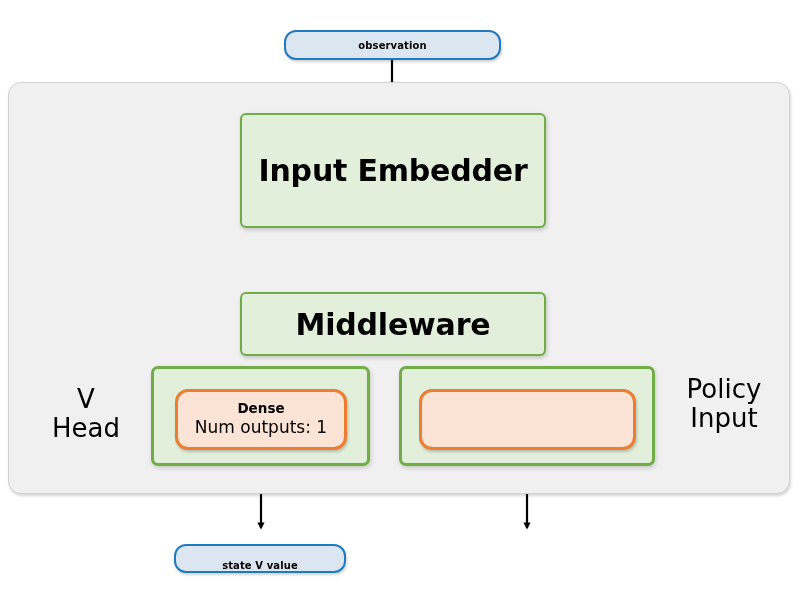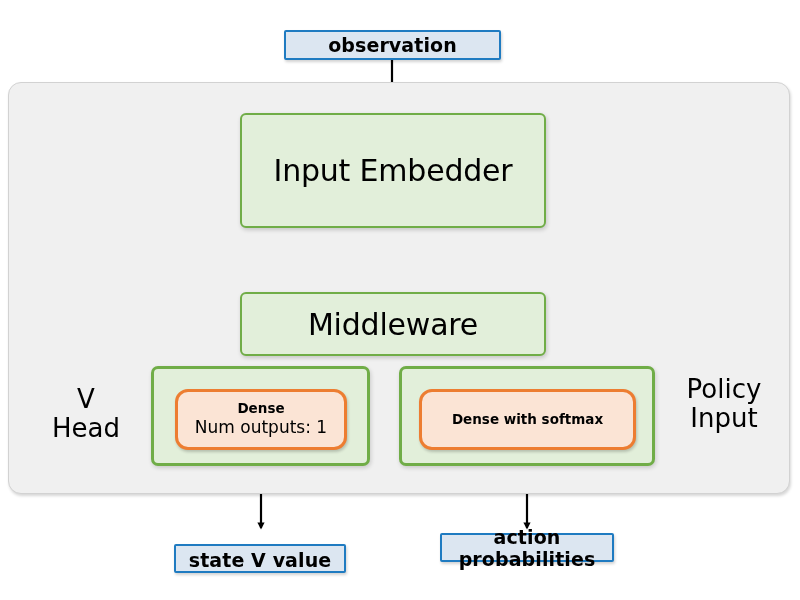--- a/index.html
+++ b/index.html
@@ -35,37 +35,37 @@
     background: #f0f0f0;
     border: 1px solid #d2d2d2;
     border-radius: 13px;
     box-shadow: 1px 2px 3px rgba(0,0,0,0.16);
   }
 
   
   .io-box {
     background: #dce6f1;
     border: 2px solid #1f7bc1;
-    border-radius: 2px;
-    font-size: 19px;
+    border-radius: 12px;
+    font-size: 10px;
     font-weight: bold;
     letter-spacing: 0.1px;
     box-shadow: 1px 2px 3px rgba(0,0,0,0.18);
   }
 
   
   .green-box {
     background: #e2efda;
     border: 2px solid #70ad47;
     border-radius: 6px;
     box-shadow: 1px 2px 4px rgba(0,0,0,0.18);
   }
   .green-box .big-label {
     font-size: 30px;
-    font-weight: normal;
+    font-weight: bold;
     letter-spacing: -0.2px;
   }
 
   
   .head-group {
     background: #e2efda;
     border: 3px solid #70ad47;
     border-radius: 7px;
     box-shadow: 1px 2px 4px rgba(0,0,0,0.16);
   }
@@ -158,24 +158,20 @@
     <span class="dense-title">Dense</span>
     <span class="dense-sub">Num outputs: 1</span>
   </div>
 
   <div class="node head-group" style="left:399px; top:366px; width:256px; height:100px;"></div>
 
   <div class="head-caption" style="left:660px; top:375px; width:128px;">Policy
 Input</div>
 
   <div class="node dense-box" style="left:419px; top:389px; width:217px; height:61px;">
-    <span class="dense-title">Dense with softmax</span>
   </div>
 
   <div class="node io-box" style="left:174px; top:544px; width:172px; height:29px;justify-content:flex-end;">
     <span>state V value</span>
   </div>
 
-  <div class="node io-box" style="left:440px; top:533px; width:174px; height:29px;">
-    <span>action probabilities</span>
-  </div>
 
 </div>
 
 </body></html>

